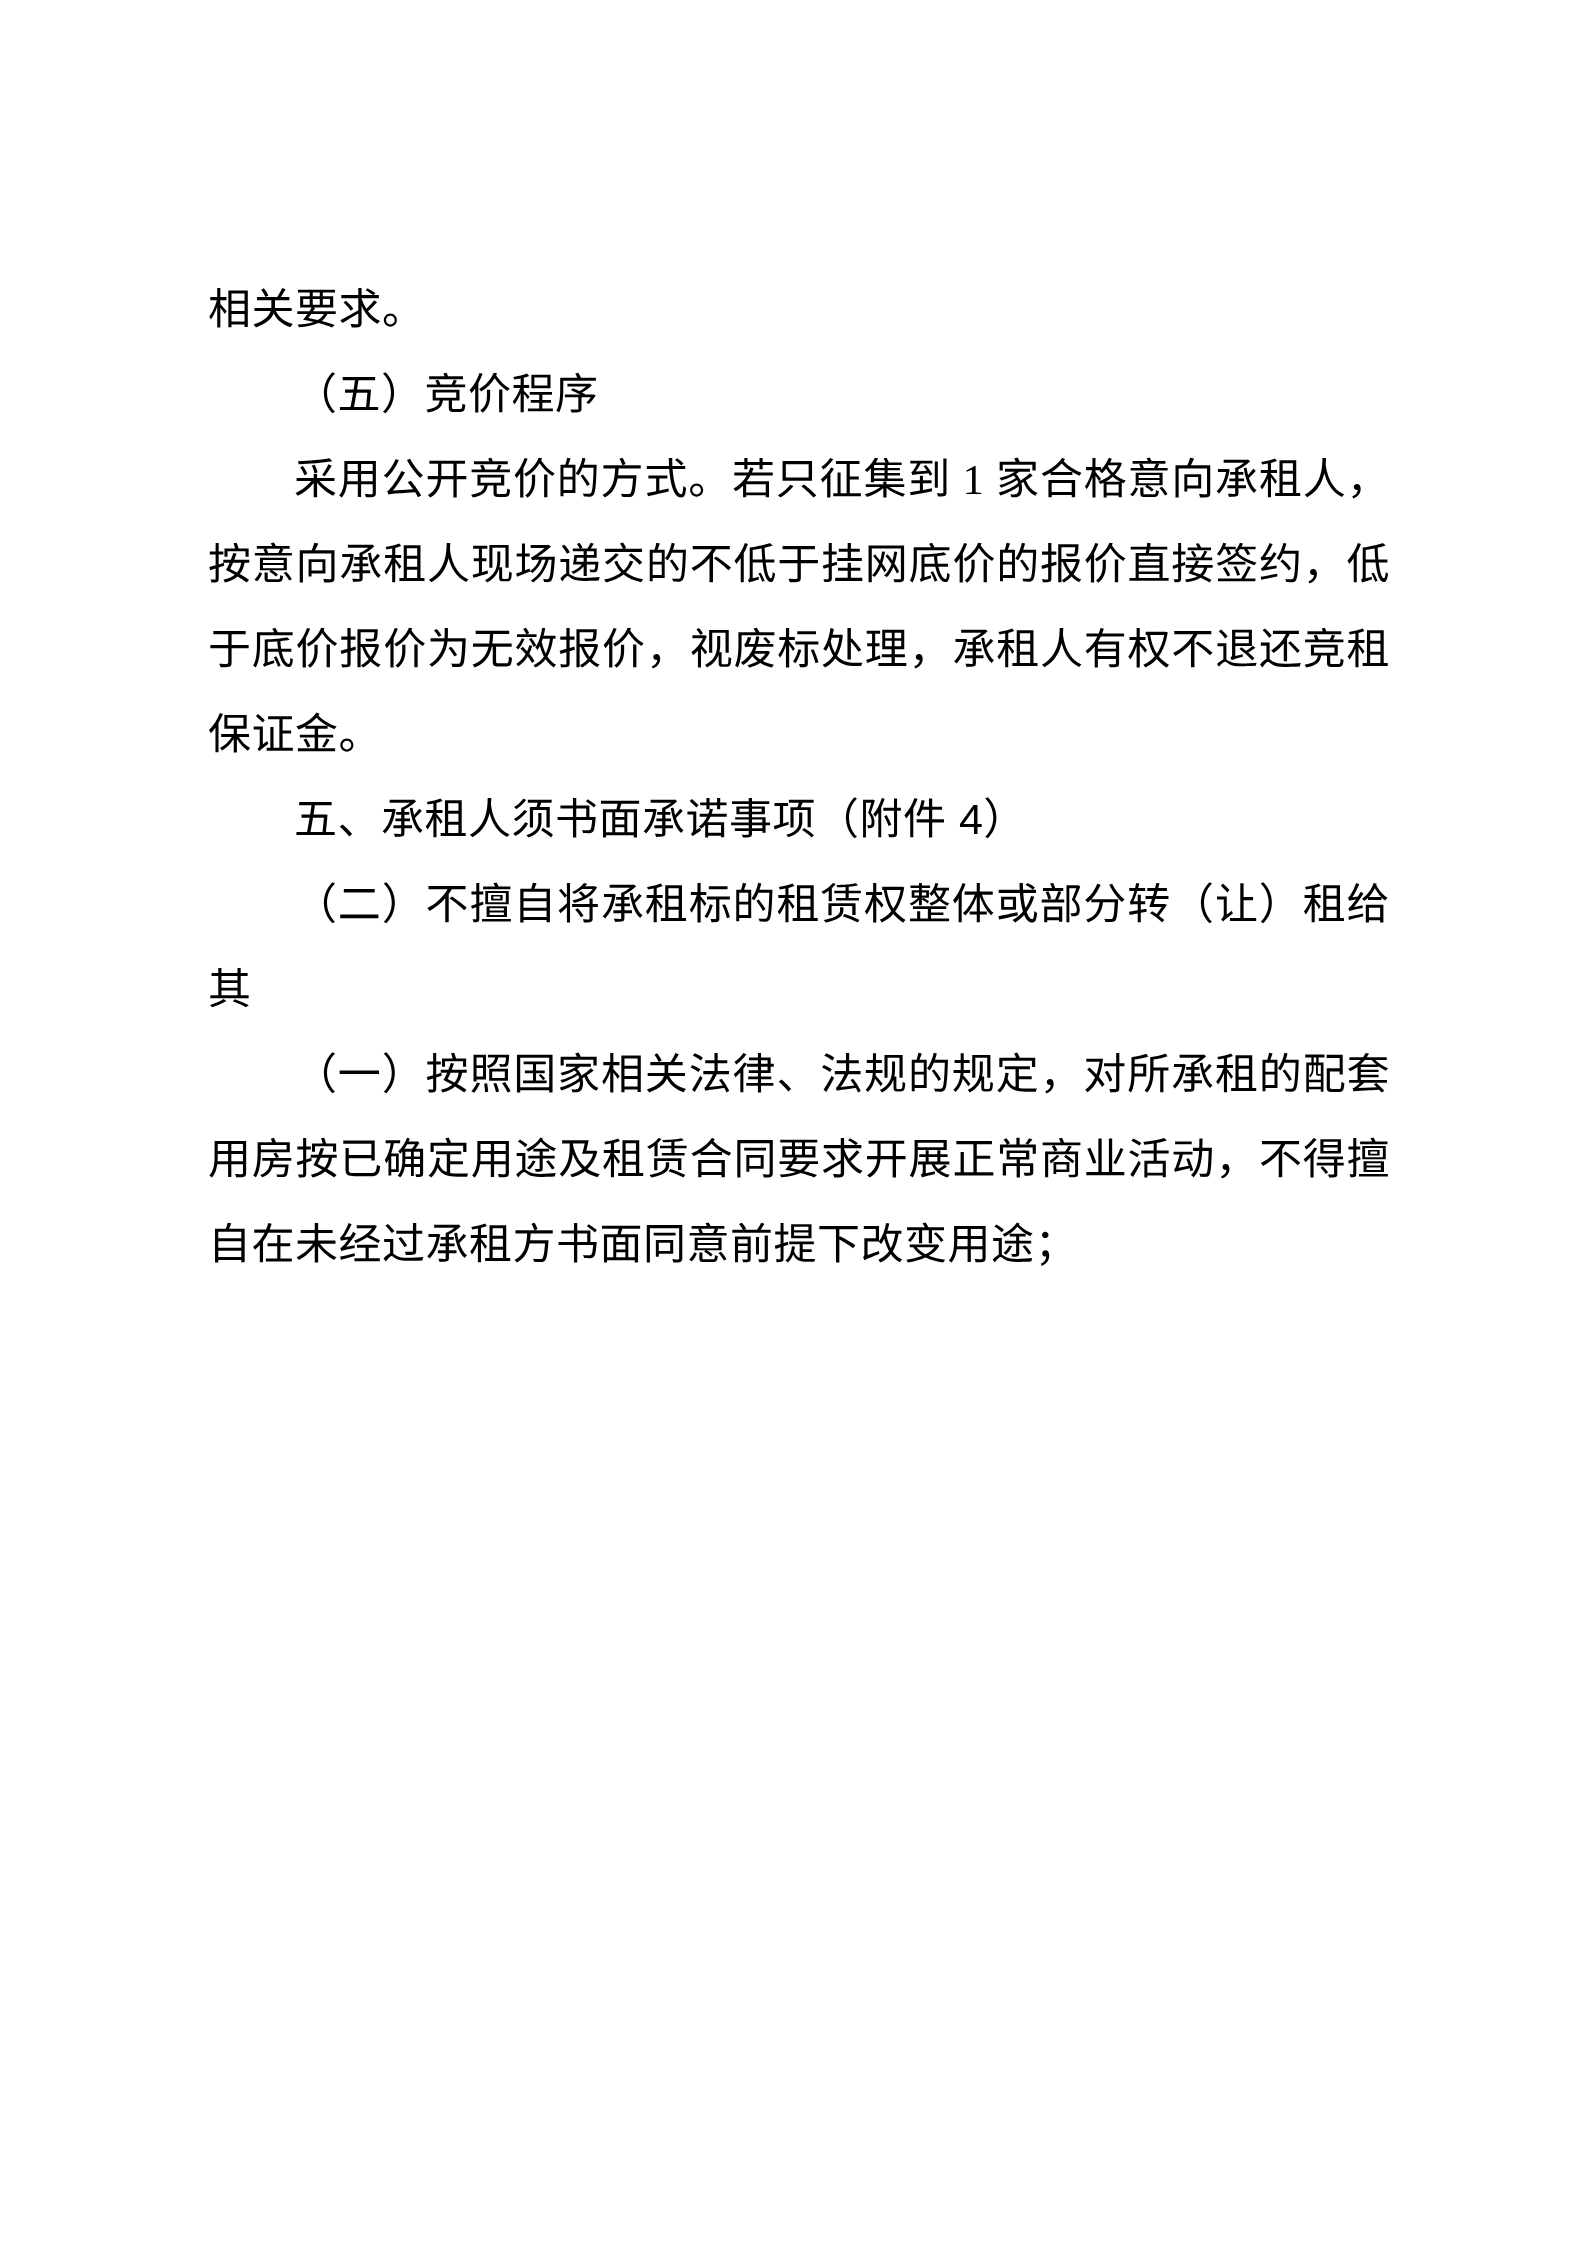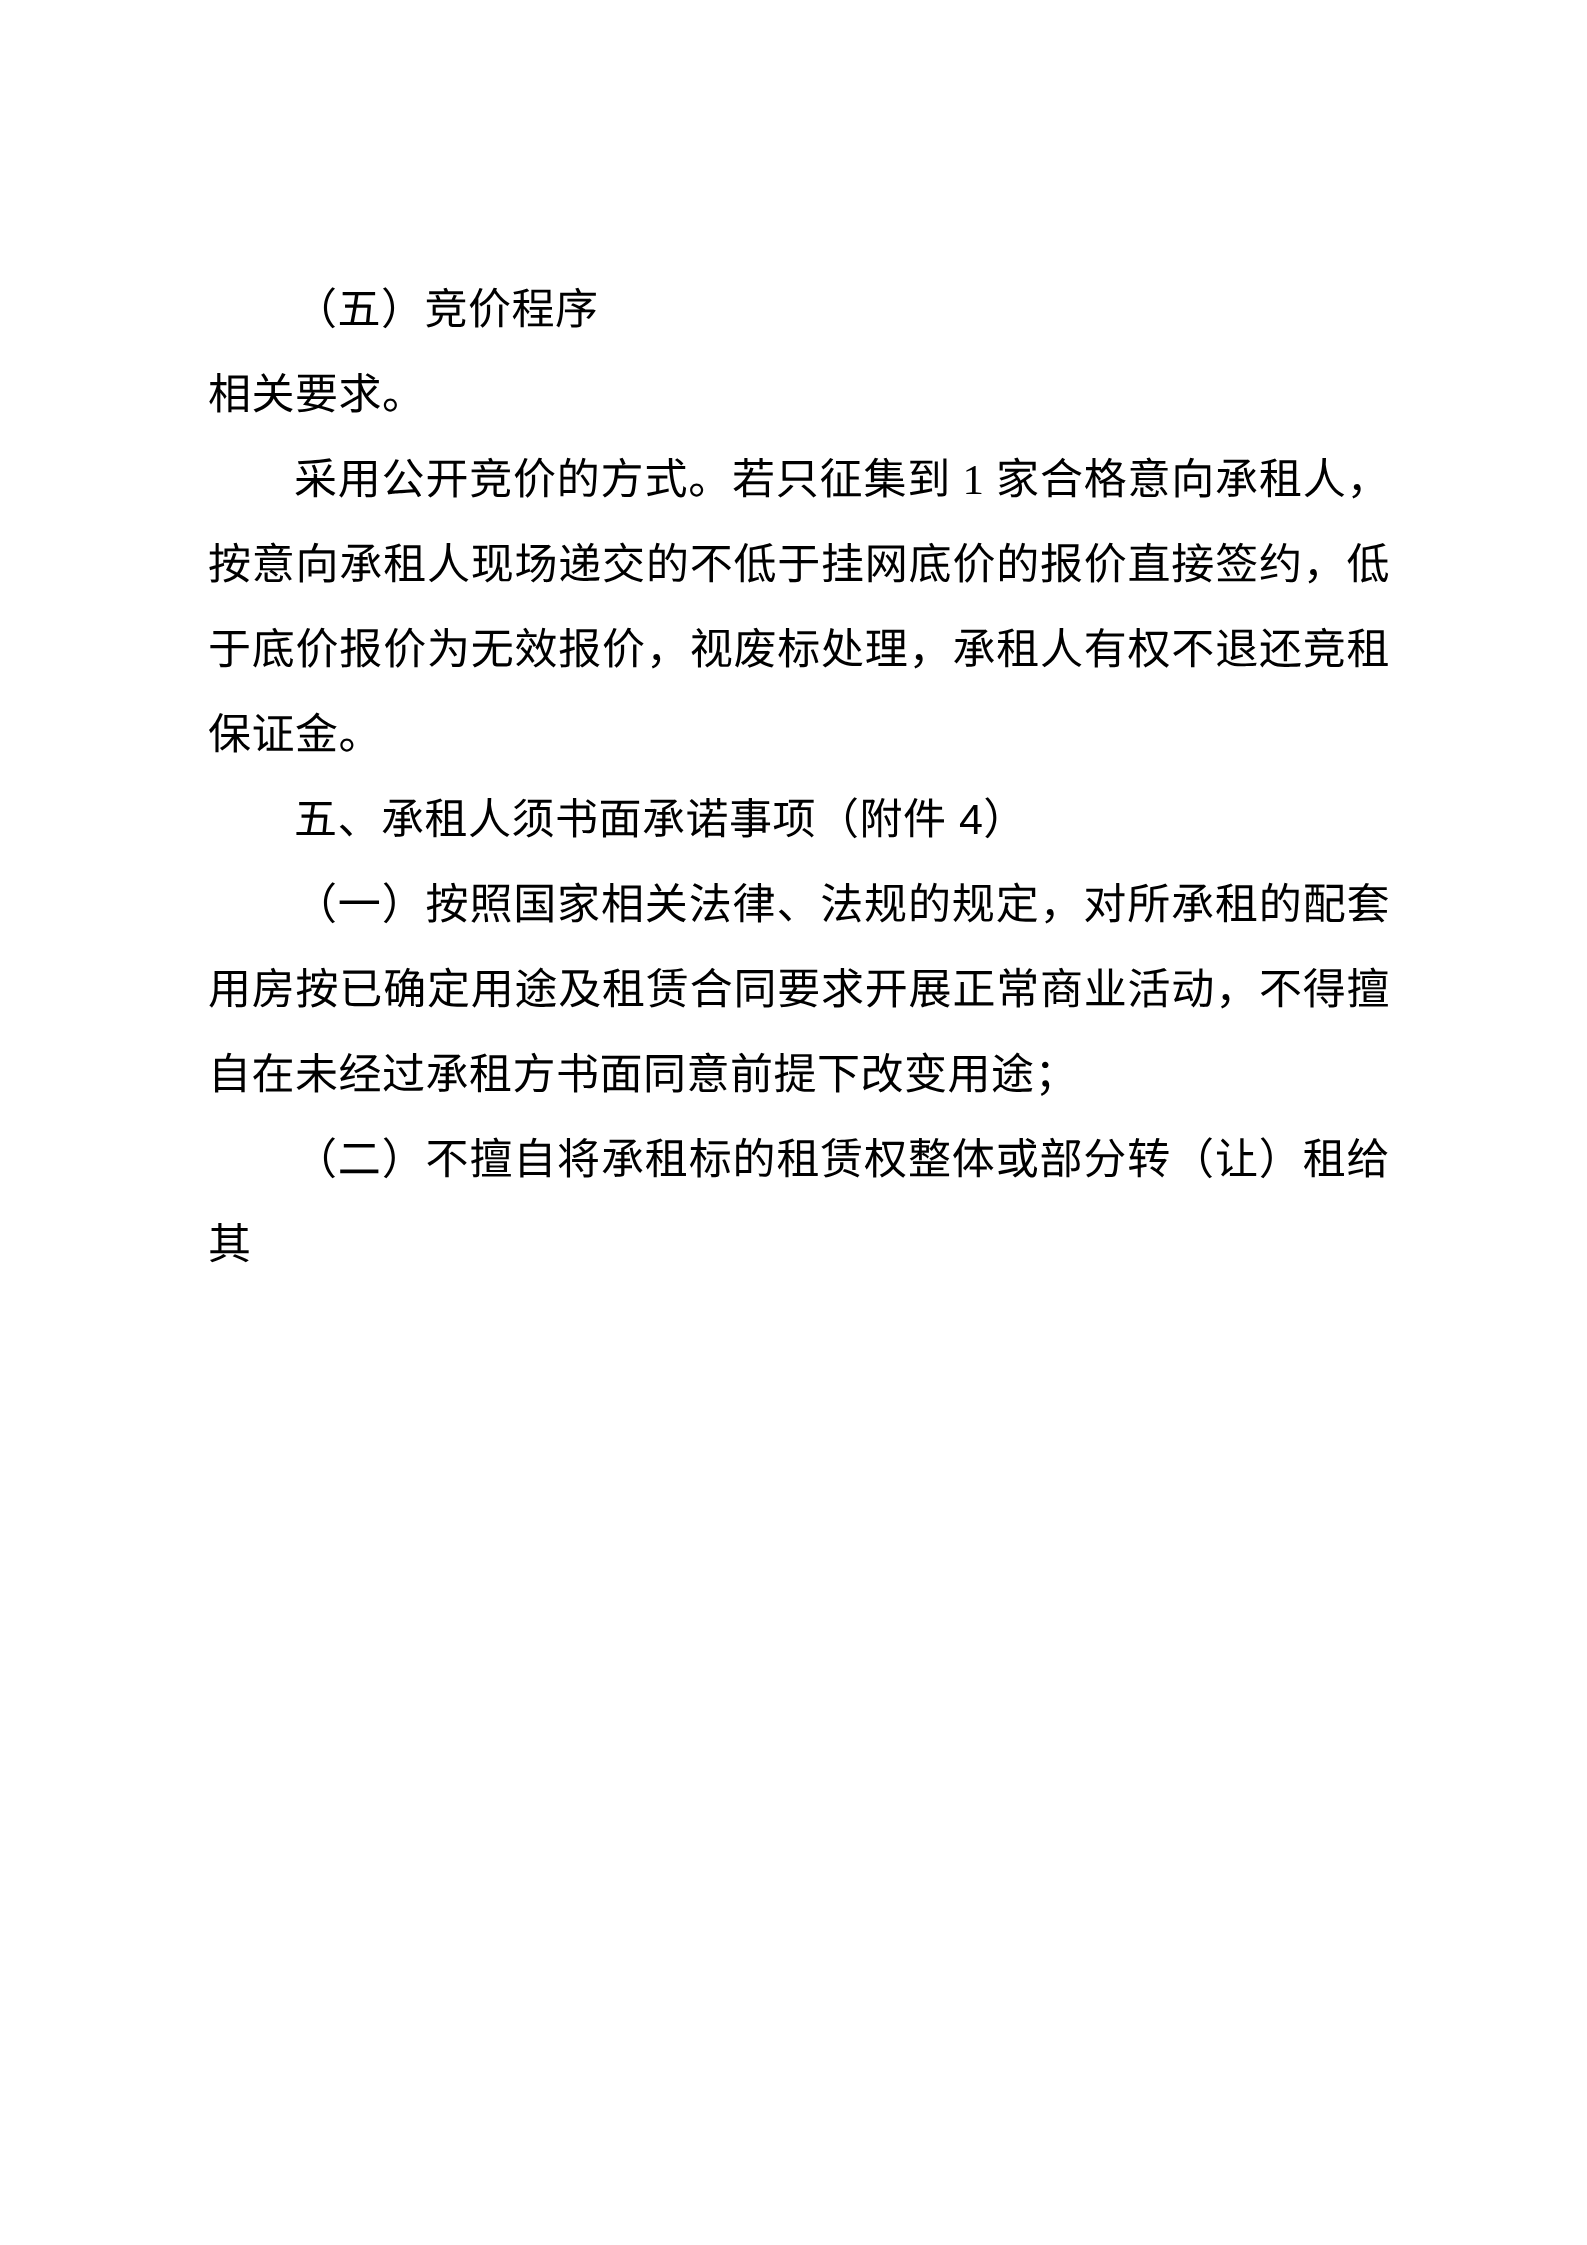--- a/index.html
+++ b/index.html
@@ -39,20 +39,20 @@
     font-family: "Liberation Sans", "DejaVu Sans", sans-serif;
     font-weight: 400;
     text-indent: 2em;
   }
 </style>
 </head>
 <body>
 
 <div class="page">
   <div class="doc">
+    <p class="para no-indent">相关要求。</p>
     <p class="para indent">（五）竞价程序</p>
-    <p class="para no-indent">相关要求。</p>
     <p class="para indent">采用公开竞价的方式。若只征集到 1 家合格意向承租人，按意向承租人现场递交的不低于挂网底价的报价直接签约，低于底价报价为无效报价，视废标处理，承租人有权不退还竞租保证金。</p>
     <p class="heading">五、承租人须书面承诺事项（附件 4）</p>
+    <p class="para indent">（二）不擅自将承租标的租赁权整体或部分转（让）租给其</p>
     <p class="para indent">（一）按照国家相关法律、法规的规定，对所承租的配套用房按已确定用途及租赁合同要求开展正常商业活动，不得擅自在未经过承租方书面同意前提下改变用途；</p>
-    <p class="para indent">（二）不擅自将承租标的租赁权整体或部分转（让）租给其</p>
   </div>
 </div>
 
 </body></html>

